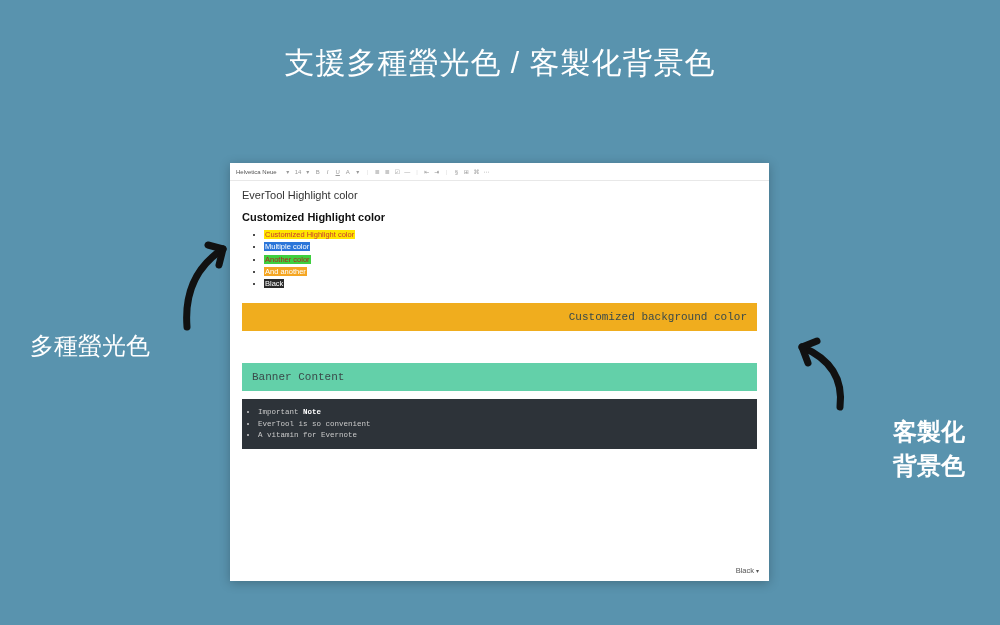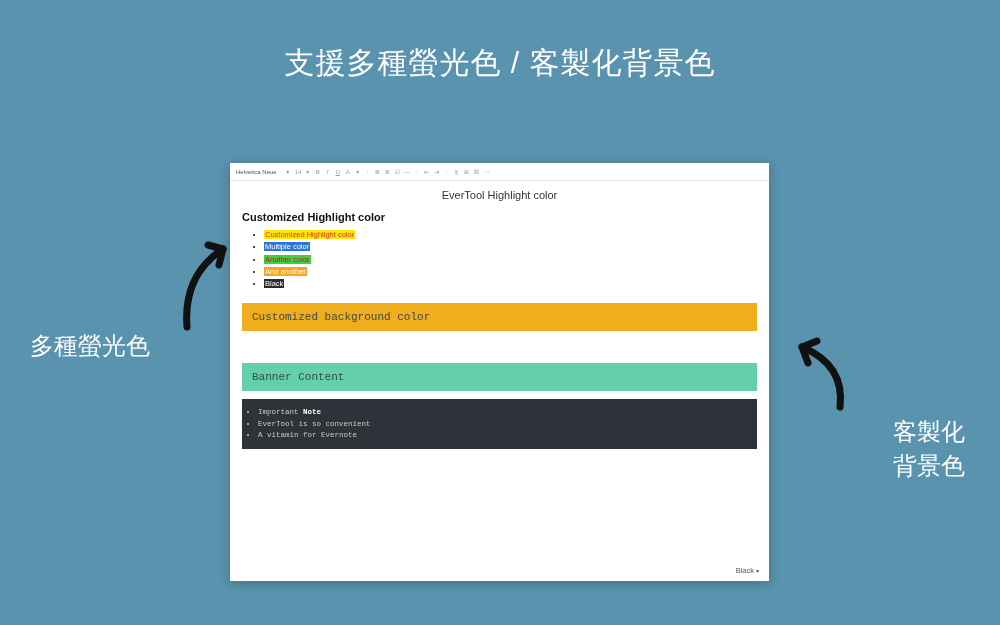--- a/index.html
+++ b/index.html
@@ -28,21 +28,21 @@
     color: #fff;
     font-size: 24px;
     font-weight: 400;
   }
   .label-right {
     position: absolute;
     right: 35px;
     top: 415px;
     color: #fff;
     font-size: 24px;
-    font-weight: 400;
+    font-weight: 700;
     line-height: 1.4;
     text-align: right;
   }
   
   .arrow-left {
     position: absolute;
     left: 175px;
     top: 235px;
     width: 60px;
     height: 100px;
@@ -77,33 +77,33 @@
     white-space: nowrap;
   }
   .toolbar .font-name { color:#555; margin-right:4px; }
   .toolbar .sep { color:#ddd; margin: 0 2px; }
   .toolbar .tb-icon { width:6px; text-align:center; color:#999; }
   .content {
     padding: 8px 12px;
     font-size: 8px;
     color: #222;
   }
-  .doc-title { font-size: 11px; font-weight: 400; margin-bottom: 10px; color:#333;text-align:center; }
+  .doc-title { font-size: 11px; font-weight: 400; margin-bottom: 10px; color:#333; }
   .section-h { font-size: 11px; font-weight: 700; color:#111; margin-bottom:6px; }
   ul.hl-list { list-style: disc; padding-left: 22px; margin-bottom: 14px; }
   ul.hl-list li { font-size:7.5px; line-height:1.5; margin:1px 0; color:#111; }
   .hl { padding: 0 1px; }
   .banner {
     font-family: "Courier New", monospace;
     font-size: 11px;
     padding: 8px 10px;
     margin-bottom: 8px;
     color: #3a4a4a;
   }
-  .banner.center { text-align:left; }
+  .banner.center { text-align:right; }
   .banner.left { text-align:left;margin-top:32px; }
   .dark-list {
     background: #2d3339;
     color: #c9c9c9;
     font-family: "Courier New", monospace;
     font-size: 7.5px;
     padding: 8px 10px 8px 16px;
     list-style: disc;
   }
   .dark-list li { line-height:1.5; }

